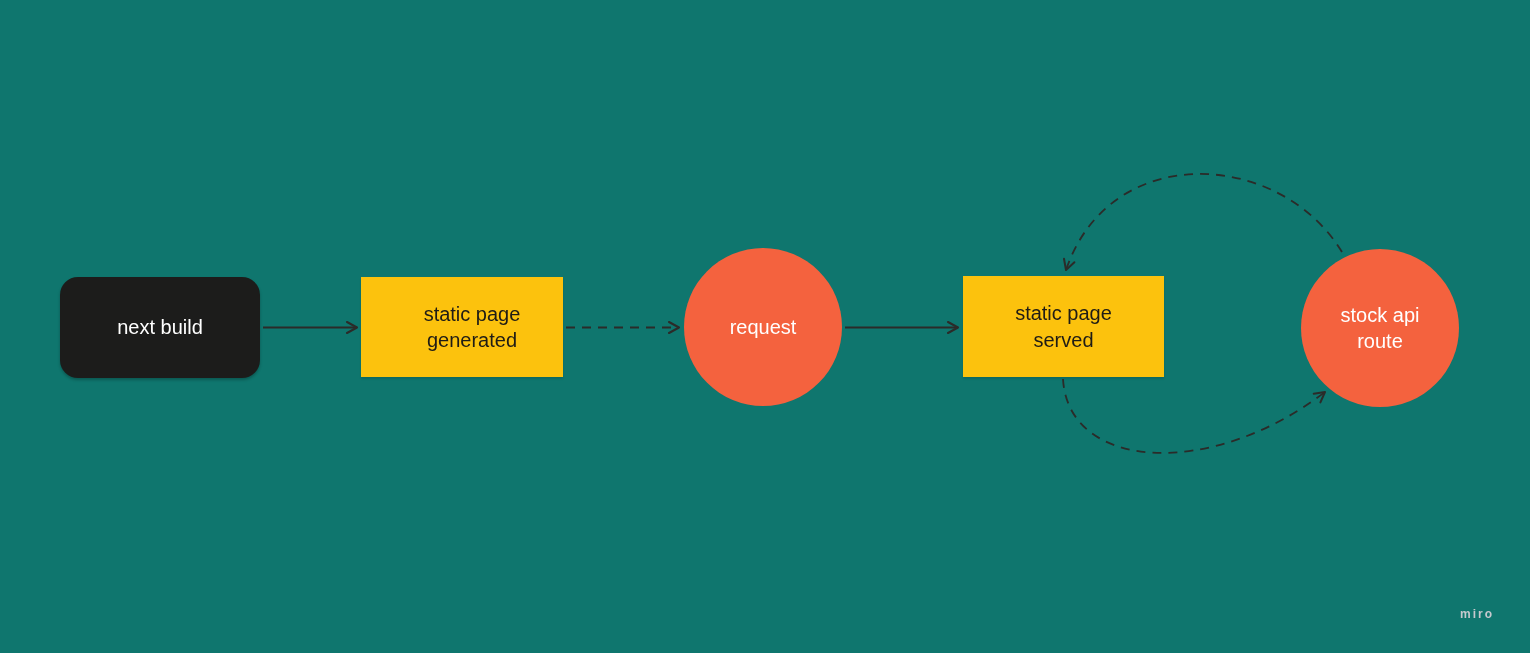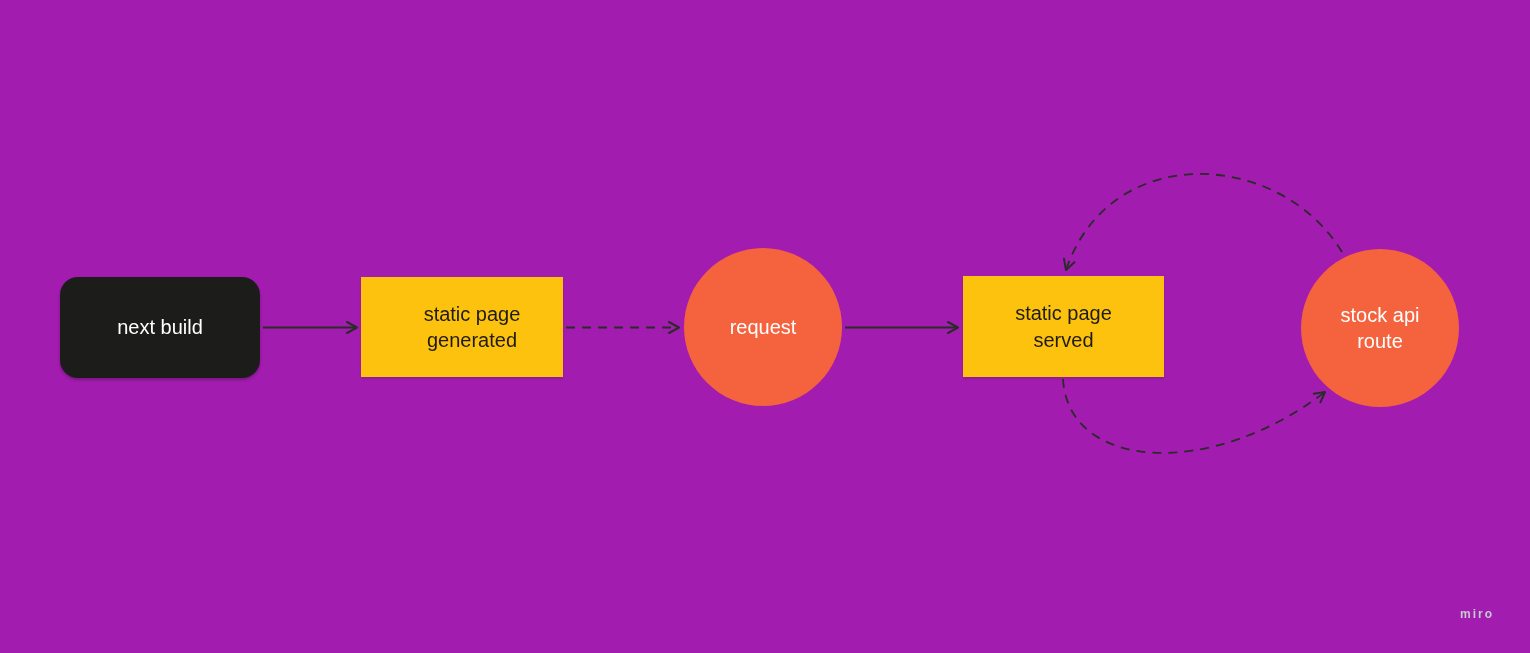--- a/index.html
+++ b/index.html
@@ -4,21 +4,21 @@
 <style>
   html, body {
     margin: 0;
     padding: 0;
     background: #ffffff;
   }
   .board {
     position: relative;
     width: 1530px;
     height: 653px;
-    background: #a21caf;
+    background: #0f766e;
     overflow: hidden;
     font-family: "Liberation Sans", sans-serif;
   }
   .connector-layer {
     position: absolute;
     left: 0;
     top: 0;
     width: 1530px;
     height: 653px;
     pointer-events: none;

